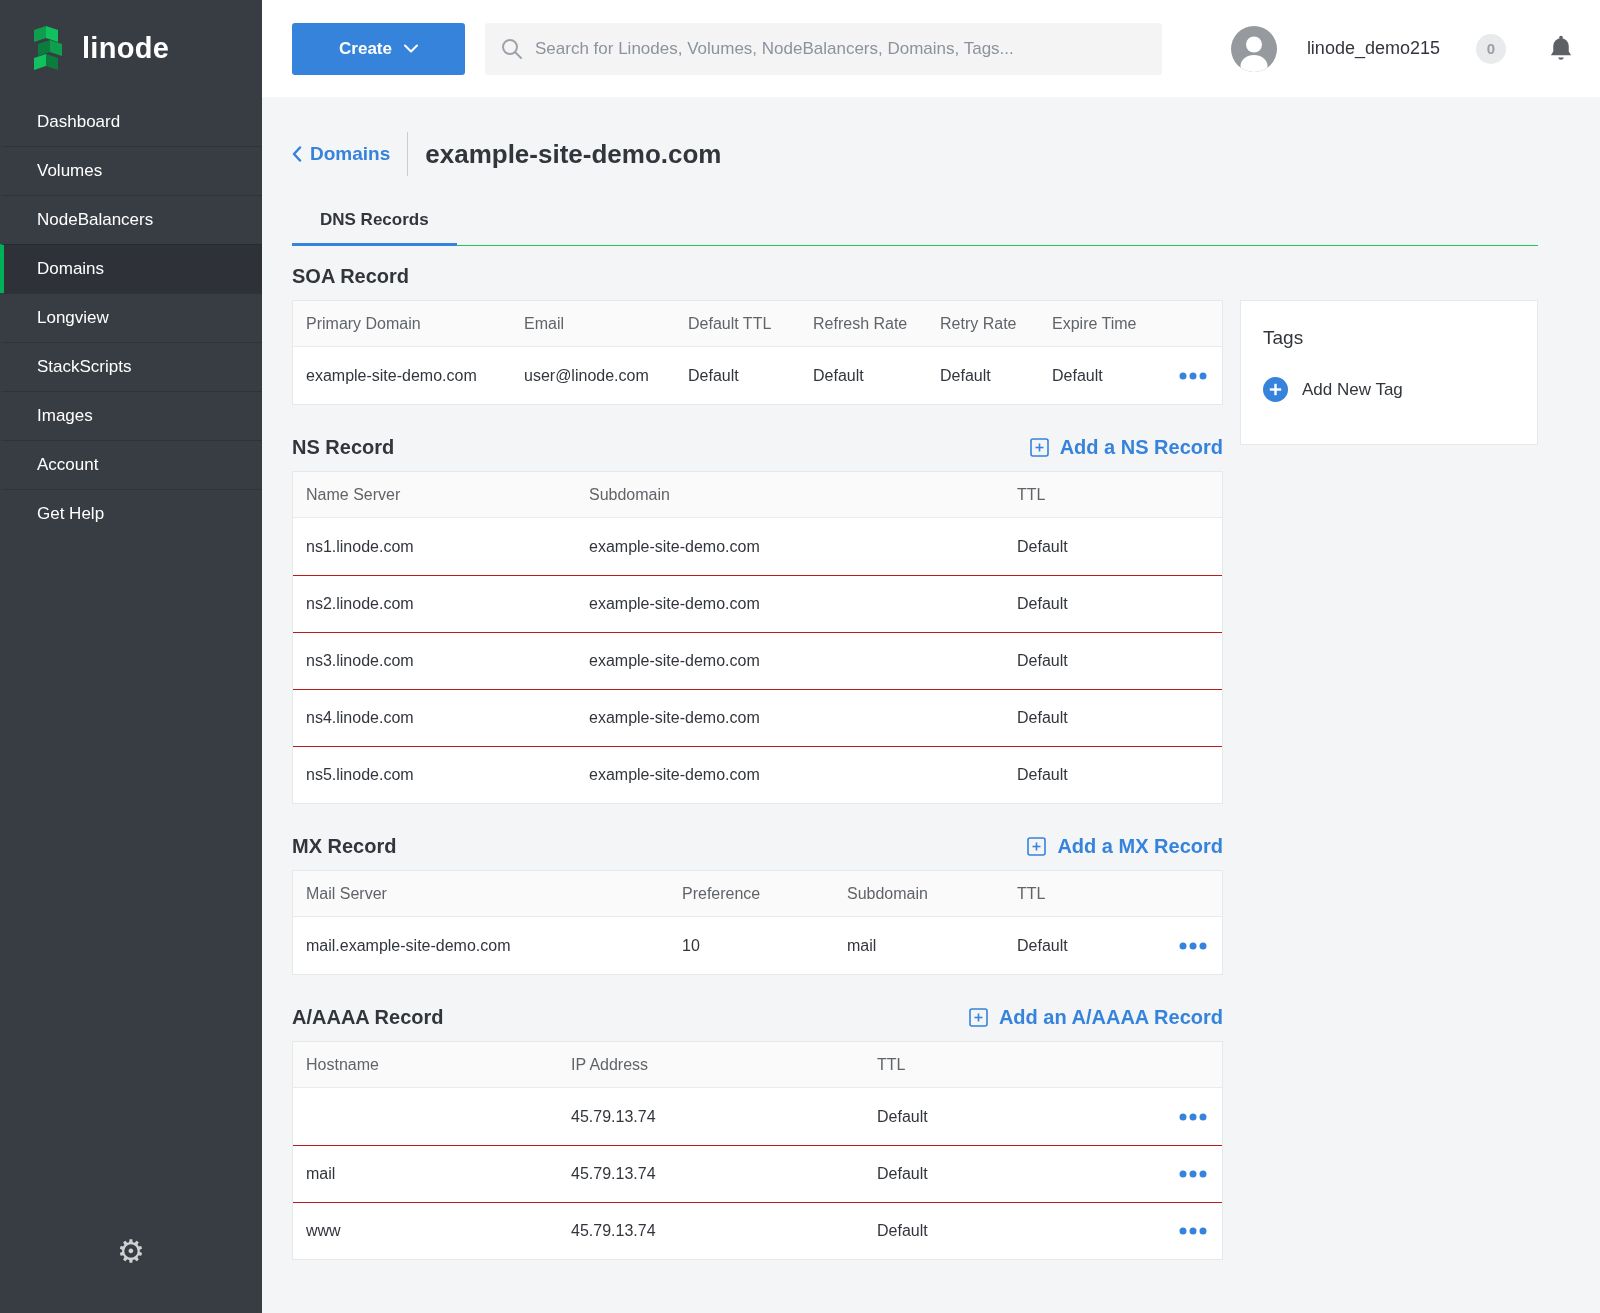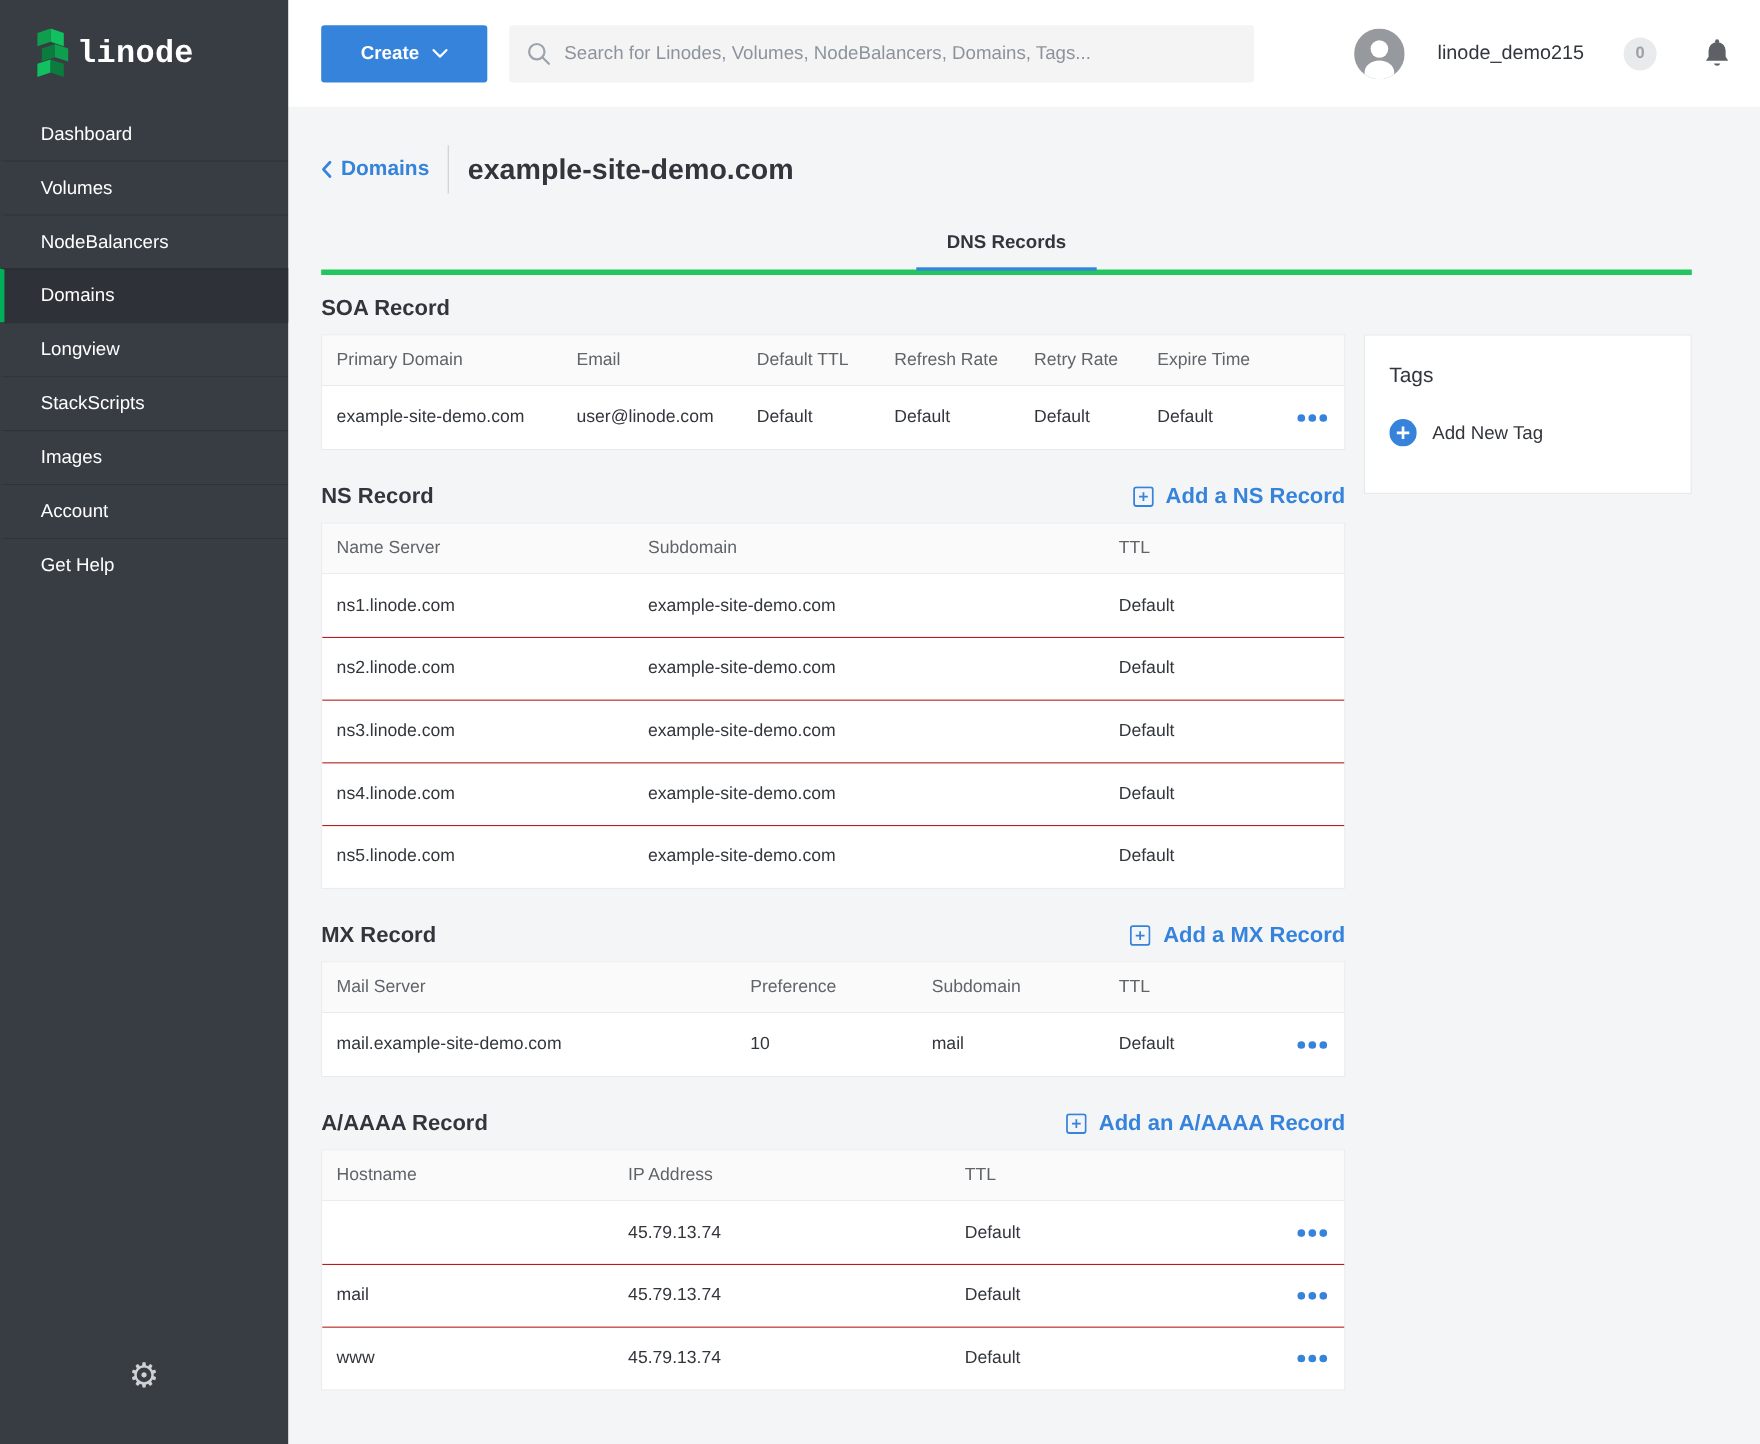--- a/index.html
+++ b/index.html
@@ -7,39 +7,39 @@
   body {
     font-family:"Liberation Sans","DejaVu Sans",sans-serif;
     background:#f4f5f6; color:#32363c; overflow:hidden; position:relative;
   }
 
   
   .sidebar {
     position:absolute; left:0; top:0; width:262px; height:1313px;
     background:#383d44; display:flex; flex-direction:column; z-index:10;
   }
-  .logo-row { height:97px; display:flex; align-items:center; padding-left:28px; cursor:pointer;font-family:Liberation Mono, monospace; }
+  .logo-row { height:97px; display:flex; align-items:center; padding-left:28px; gap:12px; cursor:pointer; }
   .brand { color:#fff; font-size:29px; font-weight:bold; letter-spacing:.3px; }
   .nav-item {
     height:49px; display:flex; align-items:center;
     padding-left:33px; border-left:4px solid transparent;
     color:#fff; font-size:17px; cursor:pointer;
   }
   .nav-item + .nav-item { border-top:1px solid rgba(0,0,0,0.15); }
   .nav-item.active { background:#2e3238; border-left-color:#00b159; }
   .gear-wrap { margin-top:auto; margin-bottom:46px; text-align:center; }
   .gear { font-family:"DejaVu Sans",sans-serif; font-size:31px; color:#cfd1d3; cursor:pointer; line-height:1; }
 
   
   .topbar {
     position:absolute; left:262px; top:0; width:1338px; height:97px;
     background:#fff; display:flex; align-items:center; padding:0 26px 0 30px;
   }
   .create-btn {
-    width:151px; height:52px; background:#3683dc; color:#fff; border:none; border-radius:3px;
+    width:173px; height:52px; background:#3683dc; color:#fff; border:none; border-radius:3px;
     font-family:inherit; font-size:17px; font-weight:600;
     display:flex; align-items:center; justify-content:center; gap:12px; cursor:pointer;
   }
   .searchbar {
     margin-left:20px; width:677px; height:52px; background:#f4f4f4; border-radius:3px;
     display:flex; align-items:center; padding:0 16px; gap:12px;
   }
   .search-input {
     flex:1; border:none; background:transparent; outline:none;
     font-family:inherit; font-size:17px; color:#32363c;
@@ -56,21 +56,21 @@
   .bell { margin-left:42px; display:flex; align-items:center; cursor:pointer; }
 
   
   .main { position:absolute; left:262px; top:97px; width:1338px; padding:0 62px 0 30px; }
 
   .crumb-row { padding-top:33px; display:flex; align-items:center; height:81px; }
   .crumb-link { display:flex; align-items:center; gap:8px; color:#3683dc; font-size:19px; font-weight:bold; cursor:pointer; }
   .crumb-divider { width:1px; height:44px; background:#cbcdd0; margin:0 17px; }
   .page-title { font-size:26px; font-weight:bold; color:#32363c; }
 
-  .tabbar { margin-top:18px; border-bottom:5px solid #22c55e; width:1246px;text-align:center; }
+  .tabbar { margin-top:18px; border-bottom:1px solid #22c55e; width:1246px; }
   .tab {
     display:inline-block; padding:14px 28px 13px; font-size:17px; font-weight:600; color:#32363c;
     border-bottom:3px solid #3683dc; margin-bottom:-1px; cursor:pointer;
   }
 
   .content { display:flex; align-items:flex-start; }
   .col-left { width:931px; }
   .col-right { width:298px; margin-left:17px; margin-top:54px; }
 
   .section-head { display:flex; align-items:center; justify-content:space-between; height:28px; margin-top:28px; }

